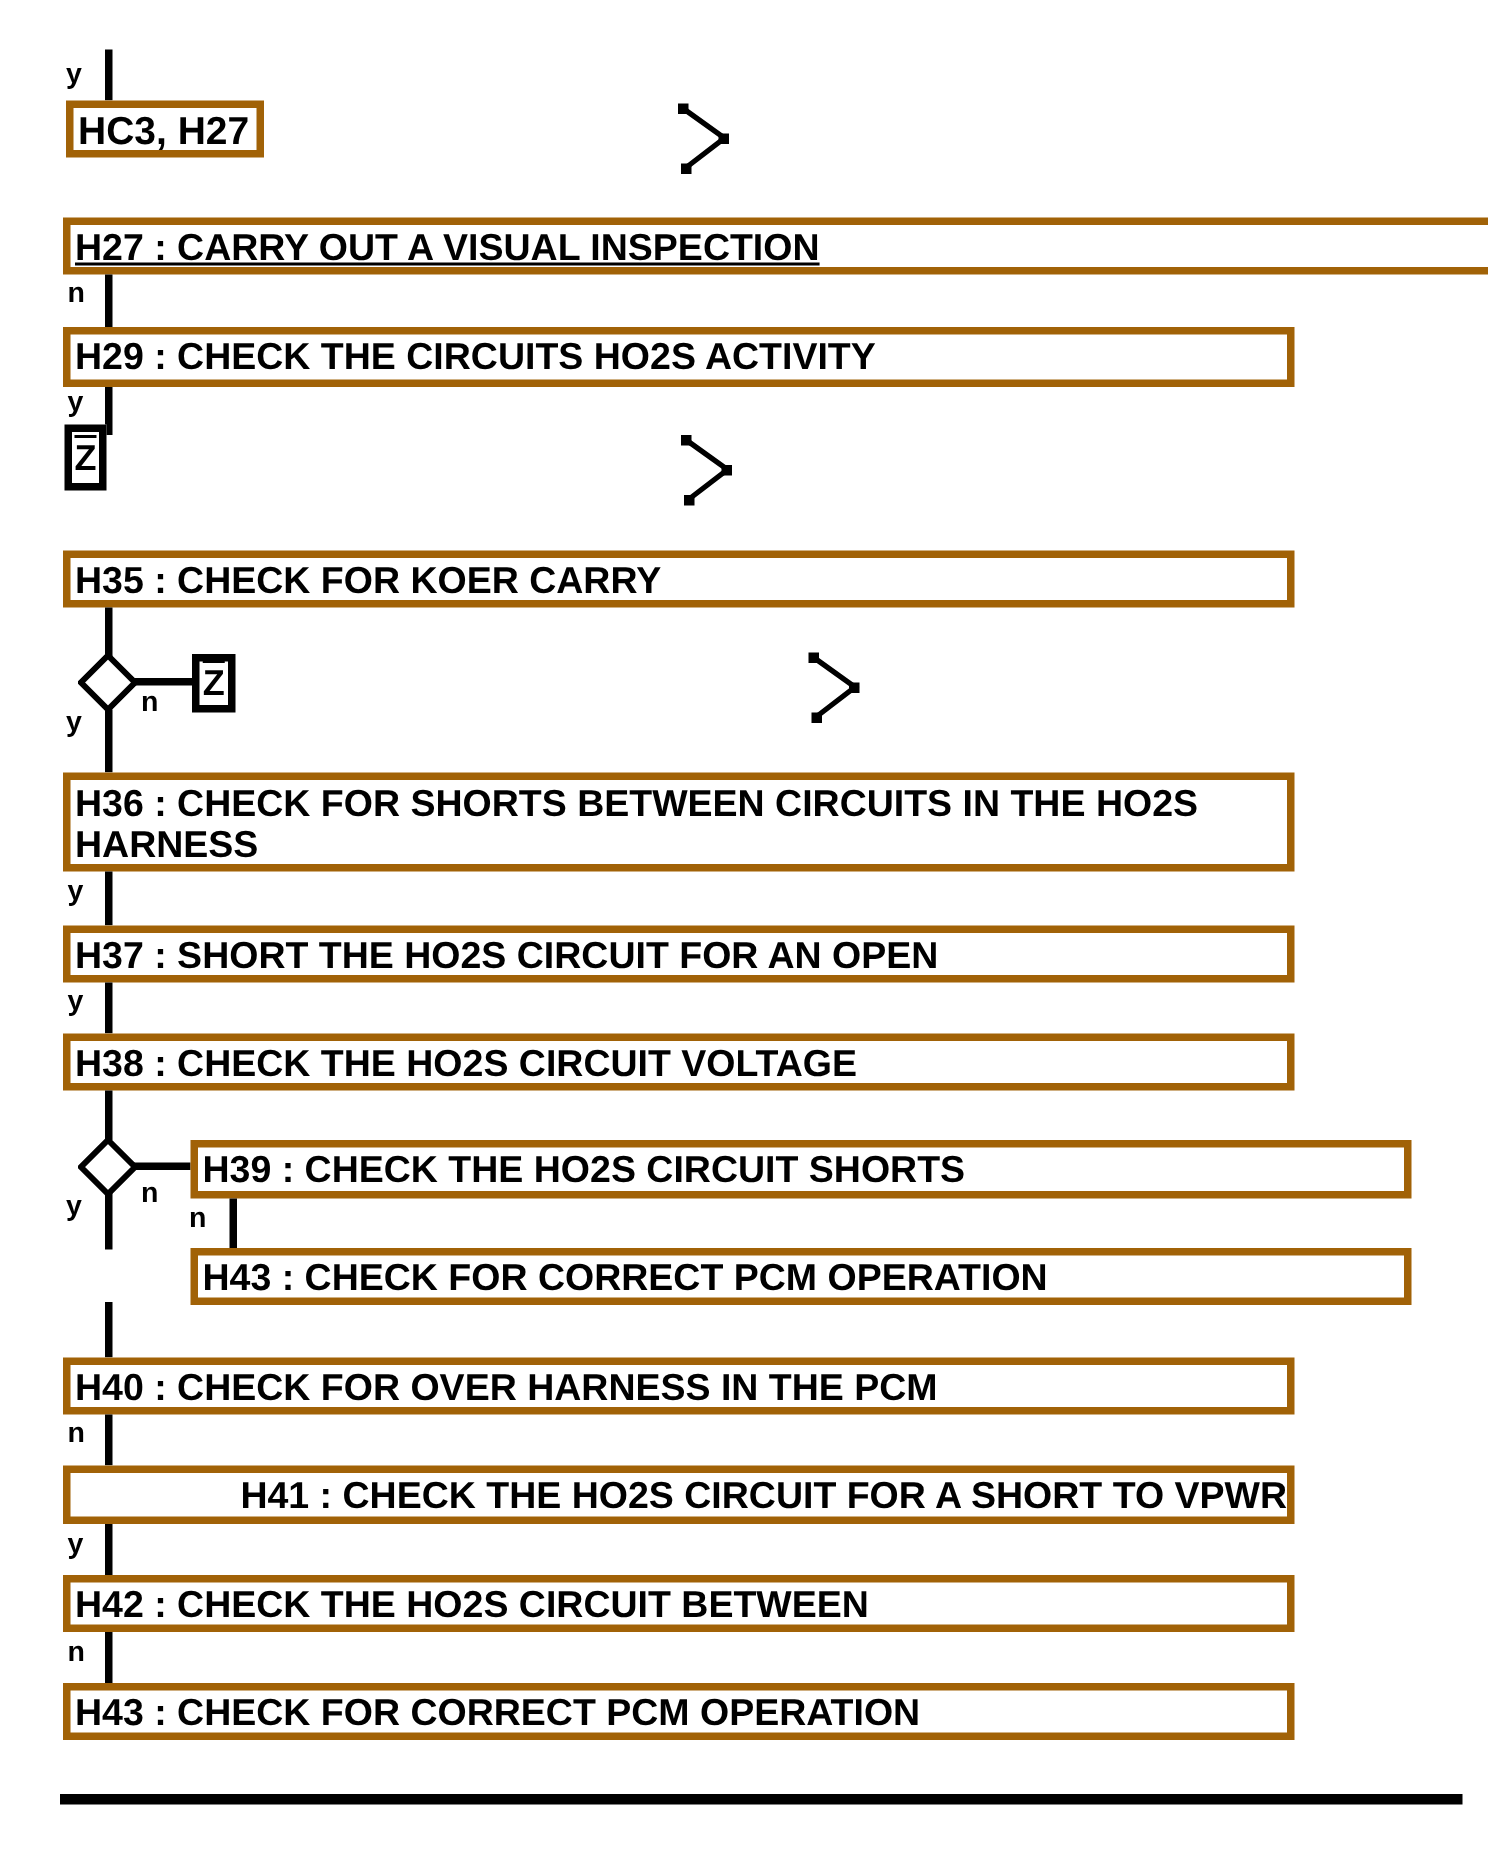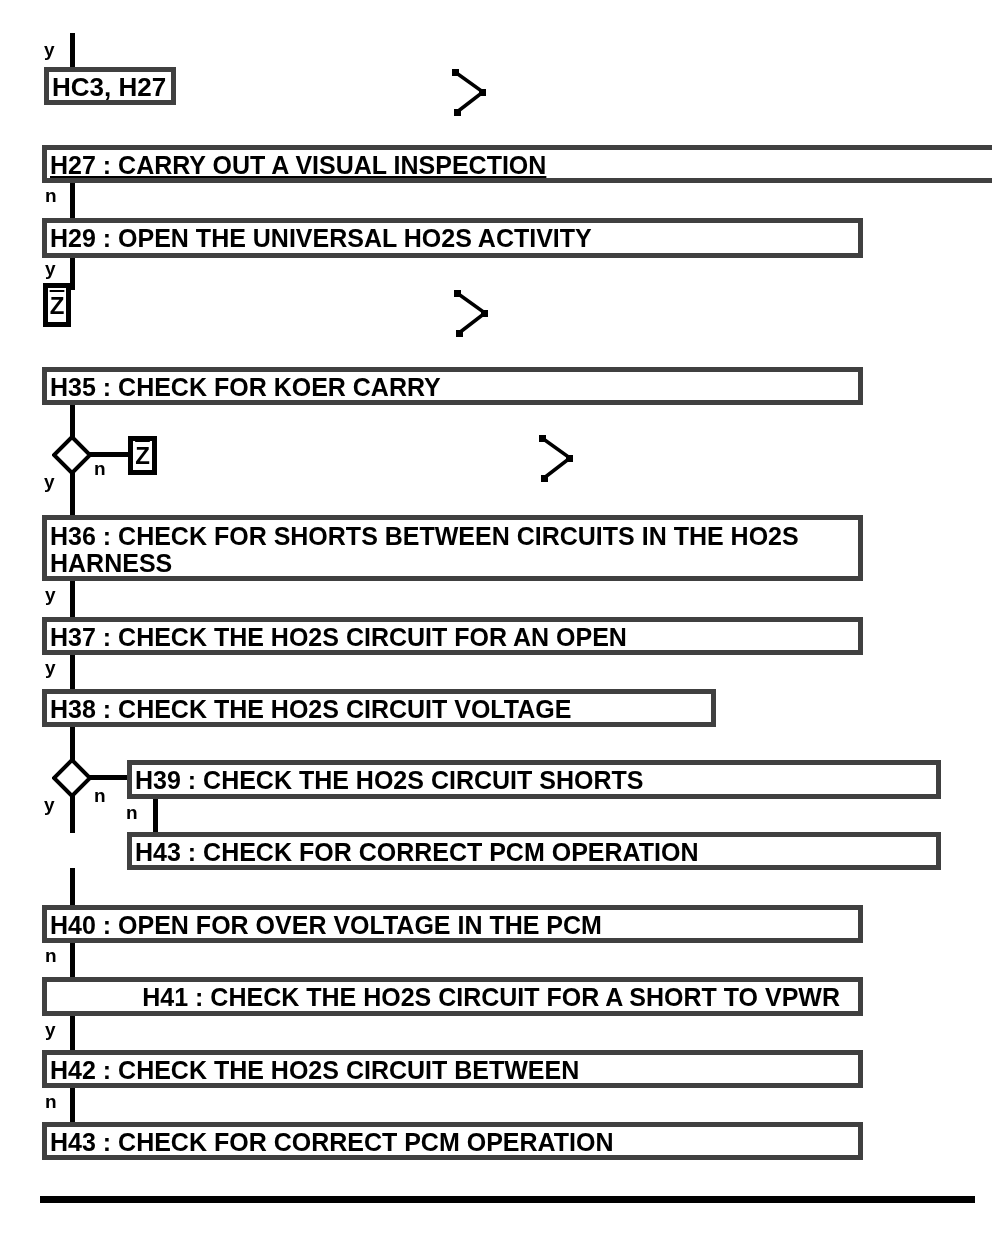--- a/index.html
+++ b/index.html
@@ -1,22 +1,22 @@
 <!DOCTYPE html>
 <html><head>
 <meta charset="utf-8">
 <style>
   html,body{margin:0;padding:0;background:#ffffff;}
   #stage{
     position:relative;width:992px;height:1238px;background:#ffffff;
     font-family:"Liberation Sans",sans-serif;color:#000;overflow:hidden;
   }
   .box{
-    position:absolute;box-sizing:border-box;border:5px solid #404040;background:#fff;
-    font-weight:bold;font-size:25px;line-height:28px;padding:1px 18px 0 3px;
+    position:absolute;box-sizing:border-box;border:5px solid #a16207;background:#fff;
+    font-weight:bold;font-size:25px;line-height:28px;padding:1px 0 0 3px;
     white-space:nowrap;letter-spacing:0px;overflow:hidden;
   }
   .box.wrap{white-space:normal;line-height:27px;padding-top:3px;}
   .entry{font-size:26px;}
   .vline{position:absolute;width:5px;background:#000;}
   .hline{position:absolute;height:5px;background:#000;}
   .lbl{position:absolute;font-weight:bold;font-size:19px;line-height:19px;}
   .zbox{
     position:absolute;box-sizing:border-box;border:5px solid #000;background:#fff;
     font-weight:bold;font-size:24px;text-align:center;
@@ -39,21 +39,21 @@
     <path d="M7,6 L35,26 L9,46" fill="none" stroke="#000" stroke-width="3.5"></path>
     <rect x="4" y="3" width="7" height="7" fill="#000"></rect>
     <rect x="6" y="43" width="7" height="7" fill="#000"></rect>
     <rect x="31" y="23" width="7" height="7" fill="#000"></rect>
   </svg>
 
   <div class="box" style="left:42px;top:145px;width:992px;height:38px;text-decoration:underline;">H27 : CARRY OUT A VISUAL INSPECTION</div>
   <div class="vline" style="left:70px;top:183px;height:35px;"></div>
   <div class="lbl" style="left:45px;top:186px;">n</div>
 
-  <div class="box" style="left:42px;top:218px;width:821px;height:40px;">H29 : OPEN THE UNIVERSAL HO2S ACTIVITY</div>
+  <div class="box" style="left:42px;top:218px;width:821px;height:40px;">H29 : CHECK THE CIRCUITS HO2S ACTIVITY</div>
   <div class="vline" style="left:70px;top:258px;height:32px;"></div>
   <div class="lbl" style="left:45px;top:259px;">y</div>
 
   <div class="zbox" style="left:43px;top:283px;width:28px;height:44px;line-height:35px;">Z</div>
 
   <svg class="shape" style="left:450px;top:287px;" width="42" height="52" viewBox="0 0 42 52">
     <path d="M7,6 L35,26 L9,46" fill="none" stroke="#000" stroke-width="3.5"></path>
     <rect x="4" y="3" width="7" height="7" fill="#000"></rect>
     <rect x="6" y="43" width="7" height="7" fill="#000"></rect>
     <rect x="31" y="23" width="7" height="7" fill="#000"></rect>
@@ -75,44 +75,44 @@
     <path d="M7,6 L35,26 L9,46" fill="none" stroke="#000" stroke-width="3.5"></path>
     <rect x="4" y="3" width="7" height="7" fill="#000"></rect>
     <rect x="6" y="43" width="7" height="7" fill="#000"></rect>
     <rect x="31" y="23" width="7" height="7" fill="#000"></rect>
   </svg>
 
   <div class="box wrap" style="left:42px;top:515px;width:821px;height:66px;">H36 : CHECK FOR SHORTS BETWEEN CIRCUITS IN THE HO2S HARNESS</div>
   <div class="vline" style="left:70px;top:581px;height:36px;"></div>
   <div class="lbl" style="left:45px;top:585px;">y</div>
 
-  <div class="box" style="left:42px;top:617px;width:821px;height:38px;">H37 : CHECK THE HO2S CIRCUIT FOR AN OPEN</div>
+  <div class="box" style="left:42px;top:617px;width:821px;height:38px;">H37 : SHORT THE HO2S CIRCUIT FOR AN OPEN</div>
   <div class="vline" style="left:70px;top:655px;height:34px;"></div>
   <div class="lbl" style="left:45px;top:658px;">y</div>
 
-  <div class="box" style="left:42px;top:689px;width:674px;height:38px;">H38 : CHECK THE HO2S CIRCUIT VOLTAGE</div>
+  <div class="box" style="left:42px;top:689px;width:821px;height:38px;">H38 : CHECK THE HO2S CIRCUIT VOLTAGE</div>
   <div class="vline" style="left:70px;top:727px;height:33px;"></div>
 
   <svg class="shape" style="left:52px;top:758px;" width="40" height="40" viewBox="0 0 40 40">
     <polygon points="20,2 38,20 20,38 2,20" fill="#fff" stroke="#000" stroke-width="4"></polygon>
   </svg>
   <div class="hline" style="left:88px;top:775px;width:42px;"></div>
   <div class="lbl" style="left:94px;top:786px;">n</div>
   <div class="lbl" style="left:44px;top:795px;">y</div>
 
   <div class="box" style="left:127px;top:760px;width:814px;height:39px;">H39 : CHECK THE HO2S CIRCUIT SHORTS</div>
   <div class="lbl" style="left:126px;top:803px;">n</div>
   <div class="vline" style="left:153px;top:799px;height:33px;"></div>
 
   <div class="box" style="left:127px;top:832px;width:814px;height:38px;">H43 : CHECK FOR CORRECT PCM OPERATION</div>
 
   <div class="vline" style="left:70px;top:794px;height:39px;"></div>
   <div class="vline" style="left:70px;top:868px;height:37px;"></div>
 
-  <div class="box" style="left:42px;top:905px;width:821px;height:38px;">H40 : OPEN FOR OVER VOLTAGE IN THE PCM</div>
+  <div class="box" style="left:42px;top:905px;width:821px;height:38px;">H40 : CHECK FOR OVER HARNESS IN THE PCM</div>
   <div class="vline" style="left:70px;top:943px;height:34px;"></div>
   <div class="lbl" style="left:45px;top:946px;">n</div>
 
   <div class="box" style="left:42px;top:977px;width:821px;height:39px;text-align:right;">H41 : CHECK THE HO2S CIRCUIT FOR A SHORT TO VPWR</div>
   <div class="vline" style="left:70px;top:1016px;height:34px;"></div>
   <div class="lbl" style="left:45px;top:1020px;">y</div>
 
   <div class="box" style="left:42px;top:1050px;width:821px;height:38px;">H42 : CHECK THE HO2S CIRCUIT BETWEEN</div>
   <div class="vline" style="left:70px;top:1088px;height:34px;"></div>
   <div class="lbl" style="left:45px;top:1092px;">n</div>

